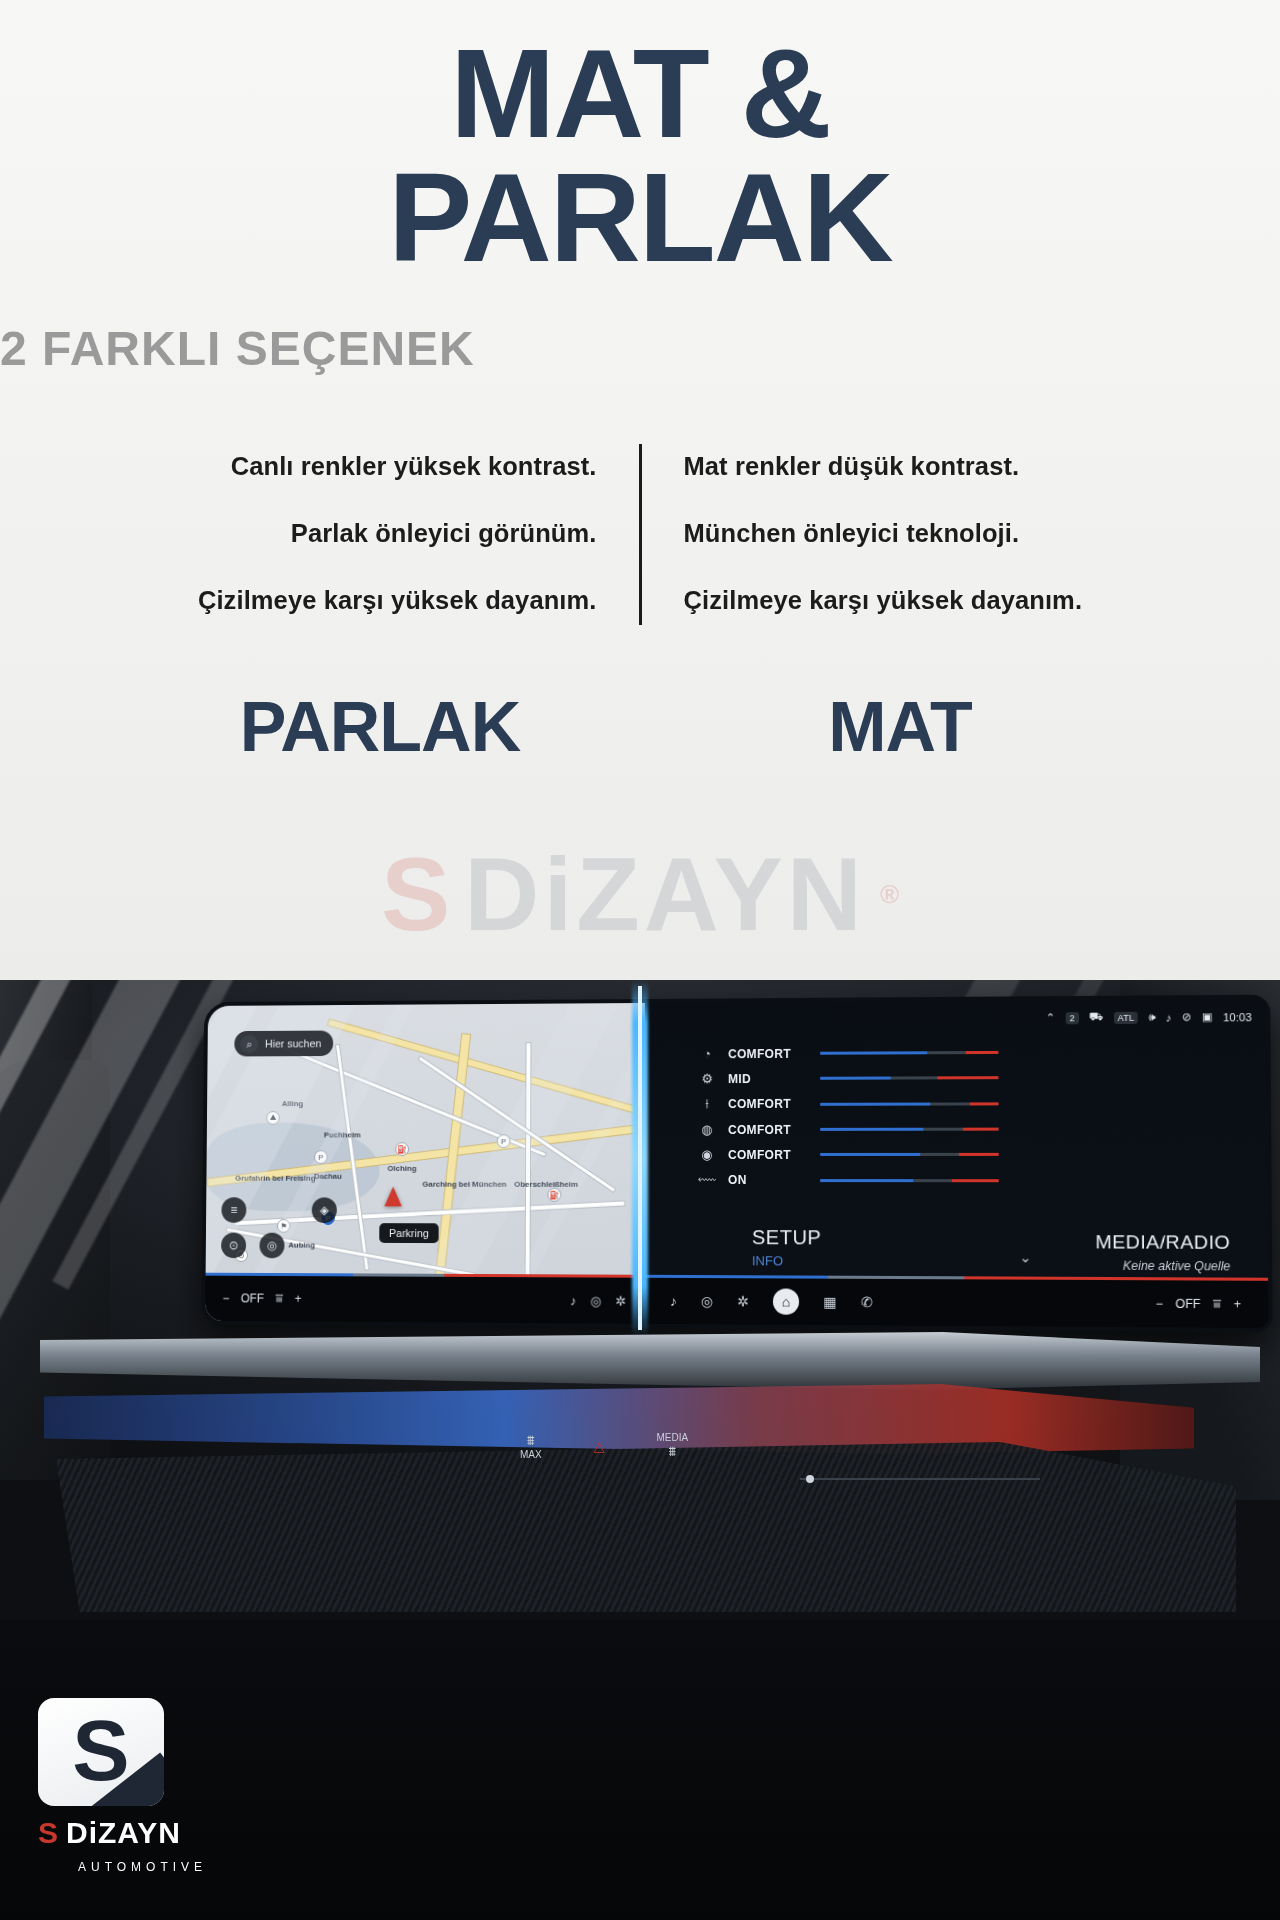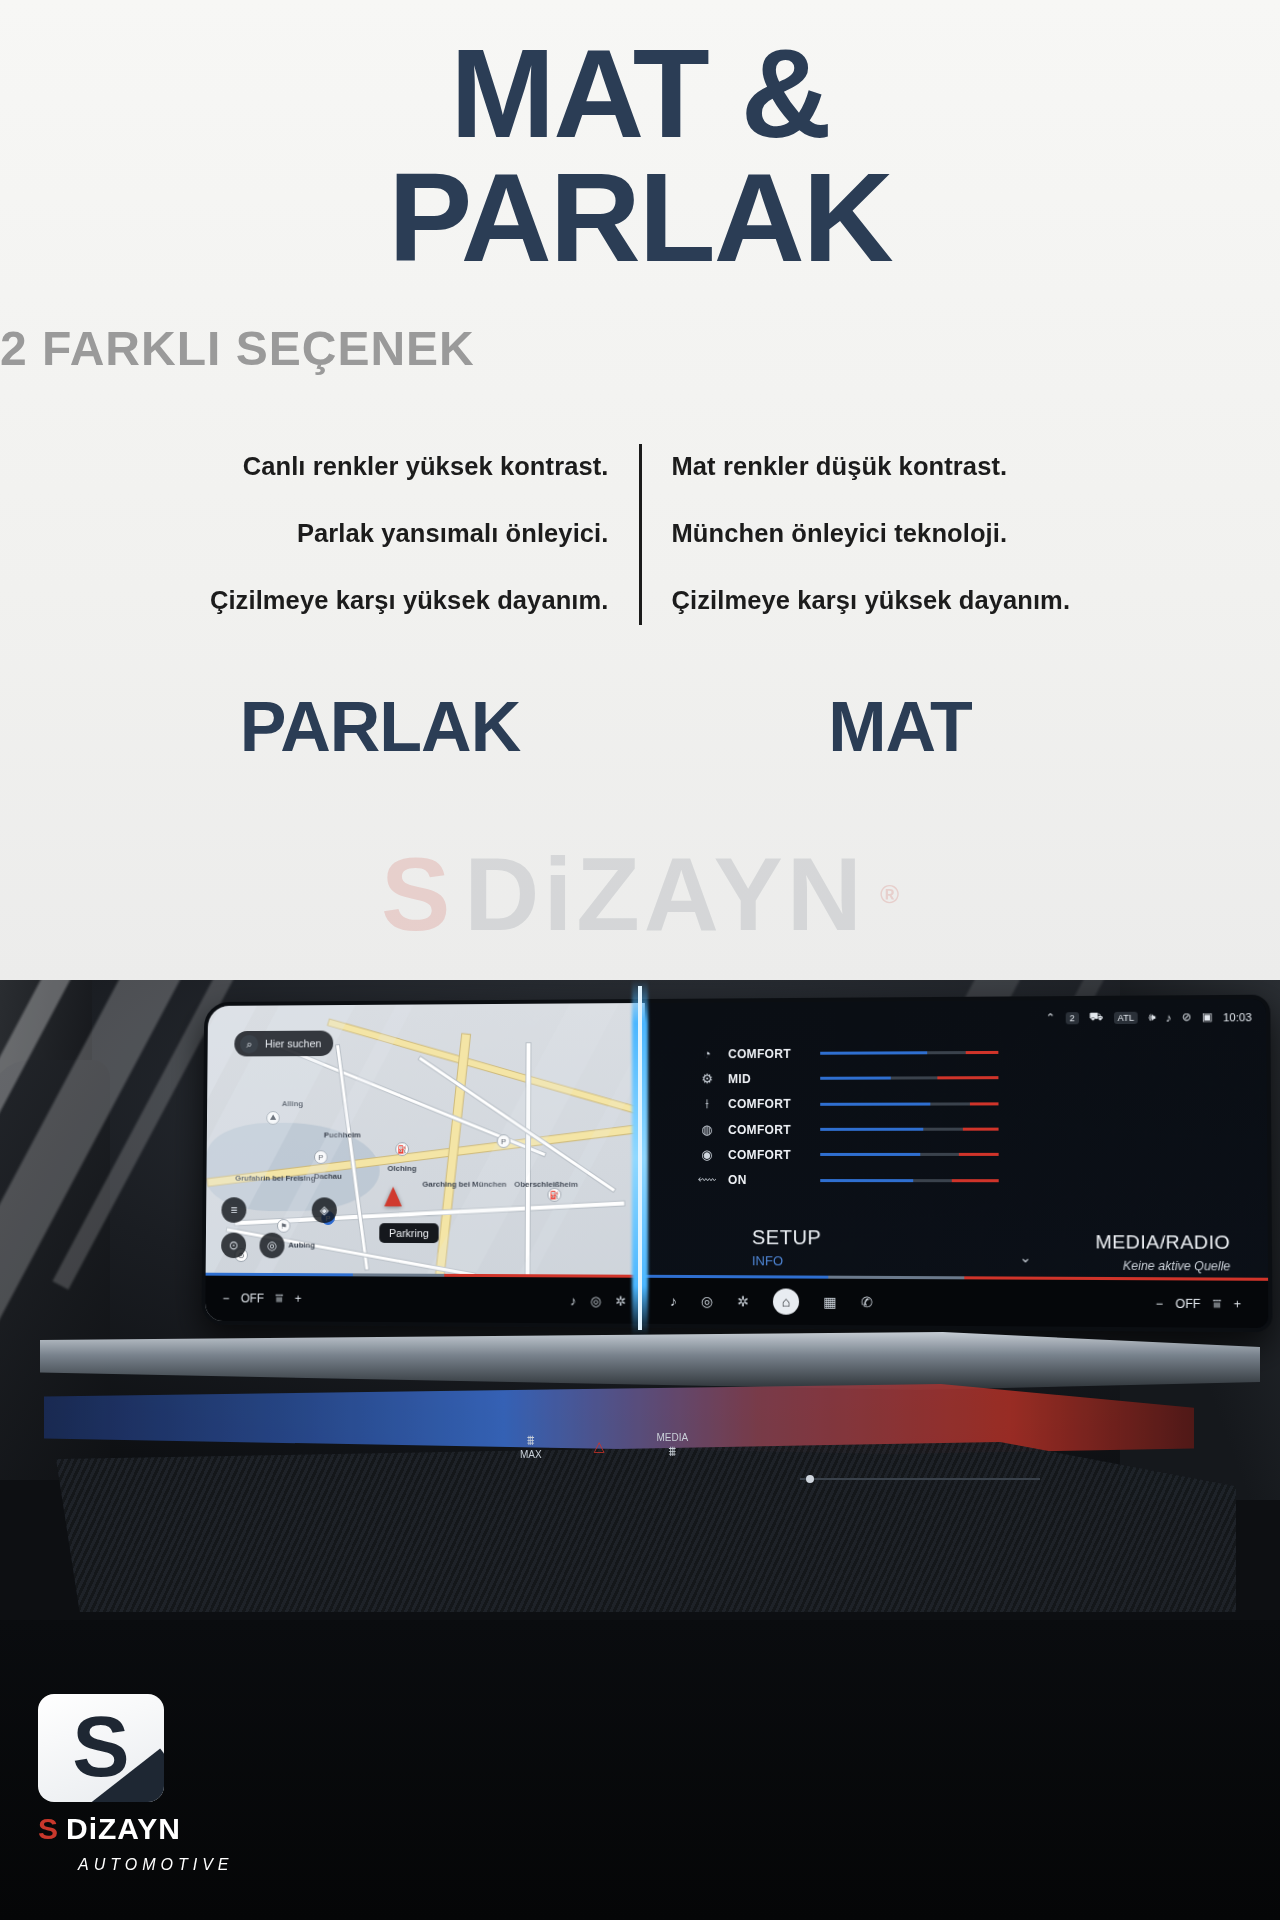--- a/index.html
+++ b/index.html
@@ -44,21 +44,21 @@
     color: #9a9a9a;
     letter-spacing: 1px;
   }
 
   
   .features {
     margin-top: 68px;
     display: flex;
     justify-content: center;
     align-items: stretch;
-    gap: 0;
+    gap: 12px;
   }
   .col {
     width: 520px;
     display: flex;
     flex-direction: column;
     gap: 38px;
     padding: 8px 26px 10px 26px;
   }
   .col.left { text-align: right; align-items: flex-end; }
   .col.right { text-align: left; align-items: flex-start; }
@@ -472,41 +472,41 @@
     transform: rotate(-38deg);
   }
   .logo-text { display: flex; align-items: baseline; gap: 8px; }
   .logo-text .ls {
     color: #c9382c; font-size: 30px; font-weight: 800;
   }
   .logo-text .lt {
     color: #ffffff; font-size: 30px; font-weight: 800; letter-spacing: 1px;
   }
   .logo-sub {
-    color: #ffffff; font-size: 16px; letter-spacing: 5px; margin-left: 40px; font-style: italic;
+    color: #ffffff; font-size: 12px; letter-spacing: 5px; margin-left: 40px;
   }
 </style>
 </head>
 <body>
 
 <div class="page">
 
   <div class="top-panel">
 
     <div class="headline">
       <div class="l1">MAT &amp;</div>
       <div class="l2">PARLAK</div>
     </div>
 
     <div class="subhead">2 FARKLI SEÇENEK</div>
 
     <div class="features">
       <div class="col left">
         <div class="feature-line">Canlı renkler yüksek kontrast.</div>
-        <div class="feature-line">Parlak yansımalı önleyici.</div>
+        <div class="feature-line">Parlak önleyici görünüm.</div>
         <div class="feature-line">Çizilmeye karşı yüksek dayanım.</div>
       </div>
       <div class="divider"></div>
       <div class="col right">
         <div class="feature-line">Mat renkler düşük kontrast.</div>
         <div class="feature-line">München önleyici teknoloji.</div>
         <div class="feature-line">Çizilmeye karşı yüksek dayanım.</div>
       </div>
     </div>
 

